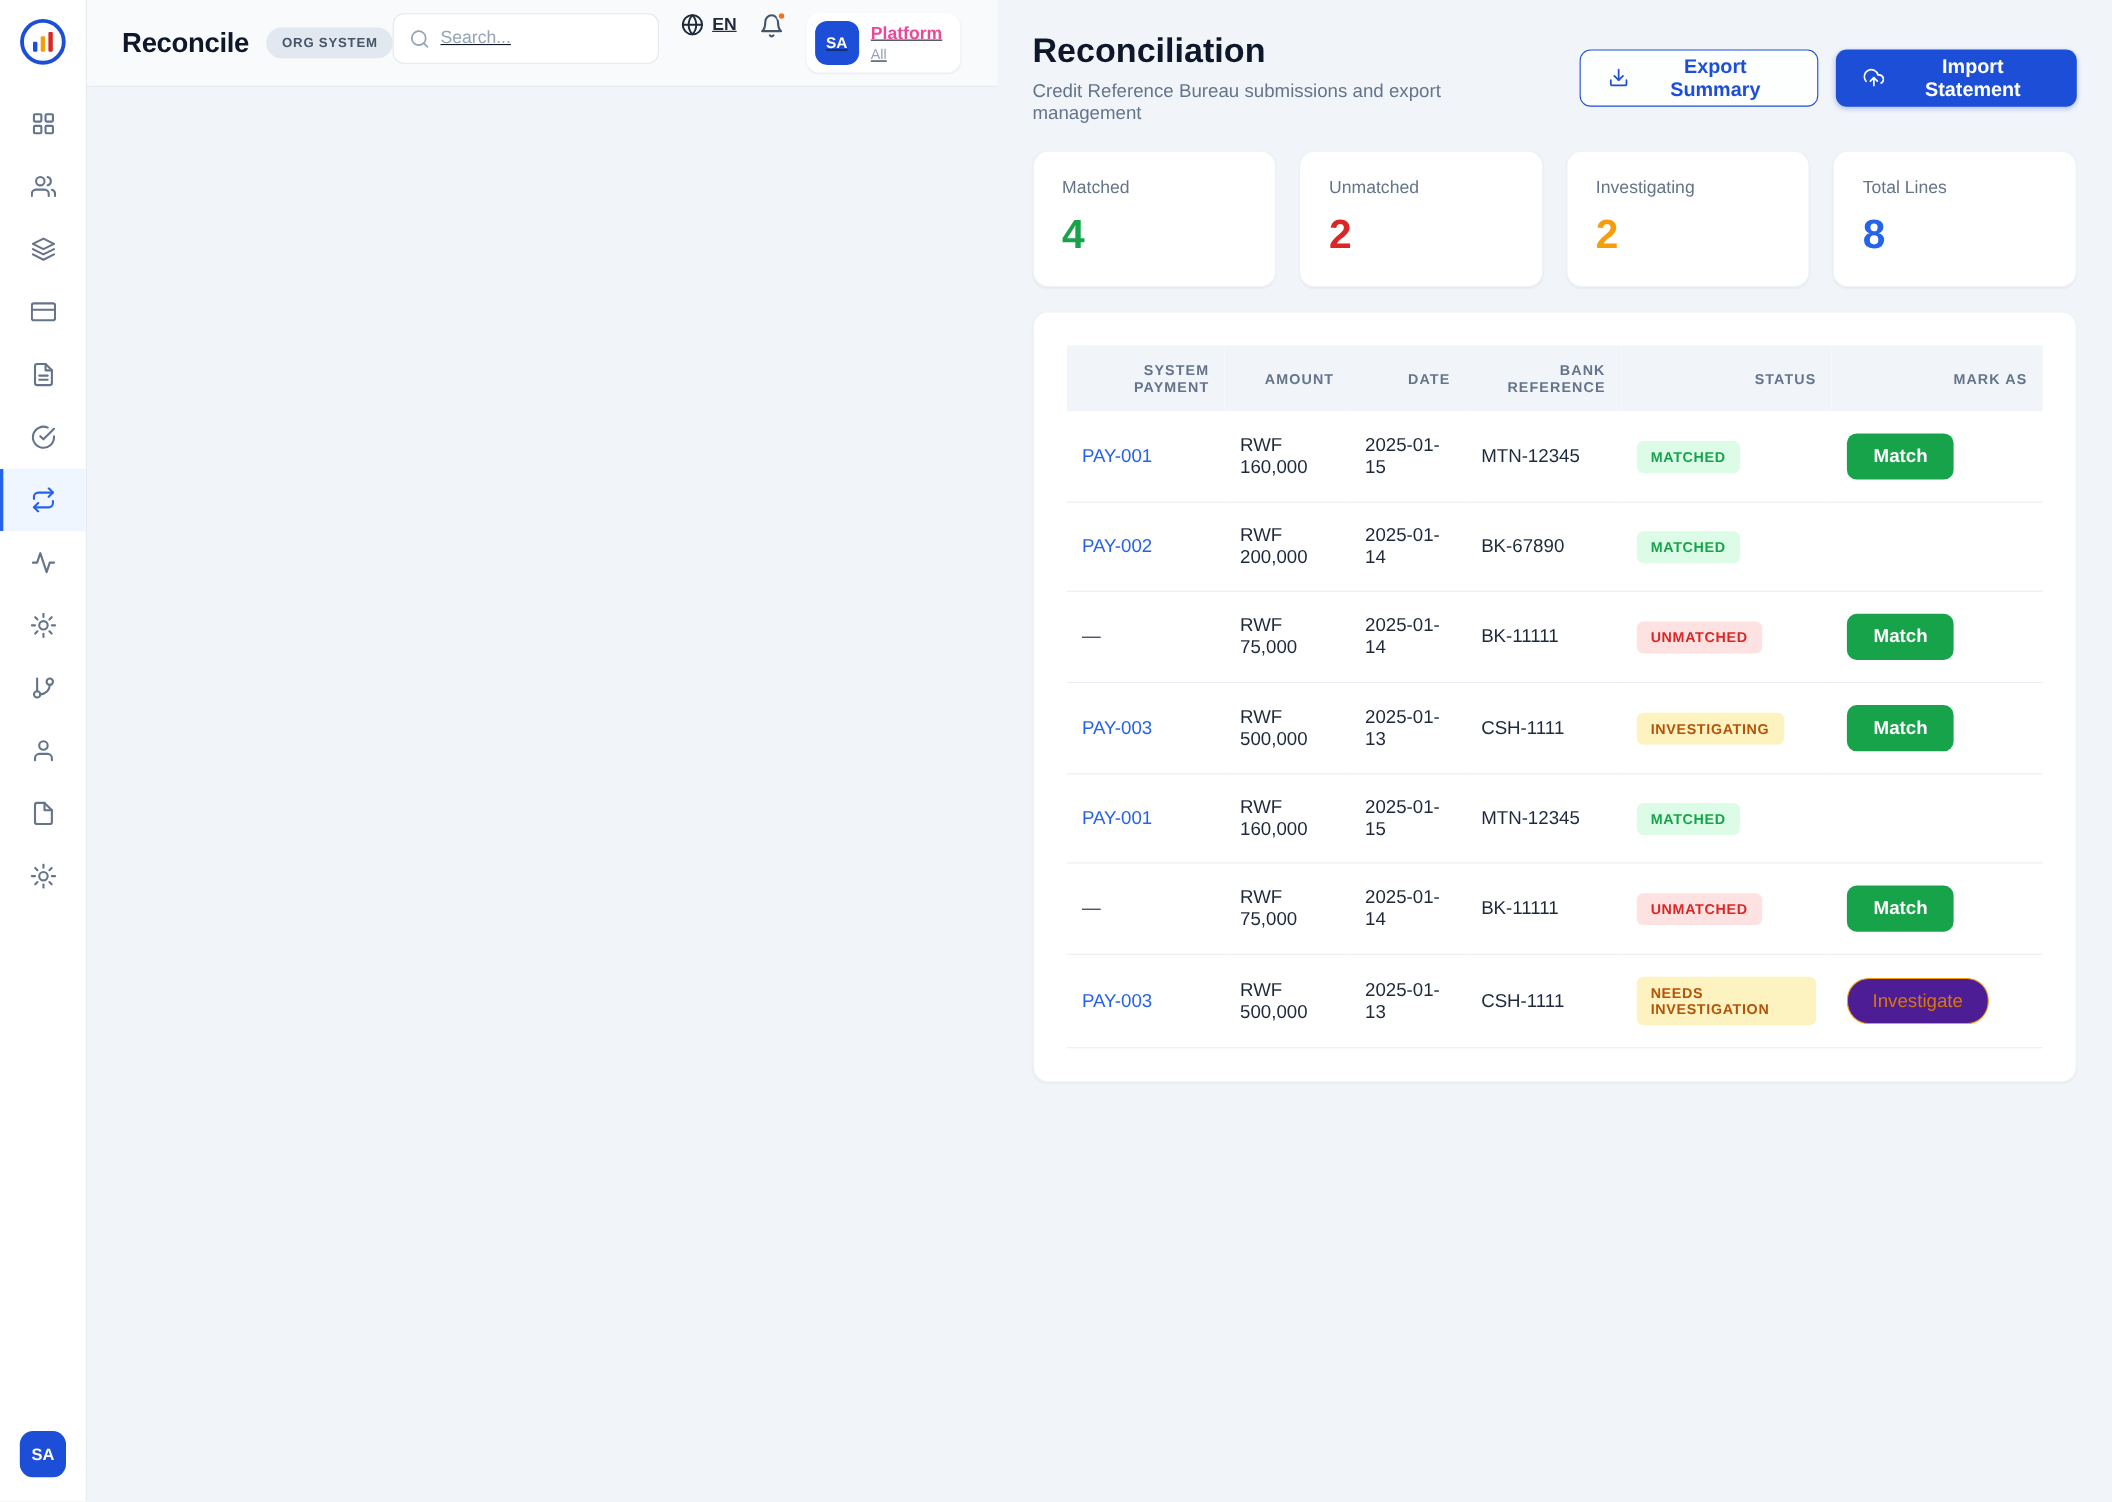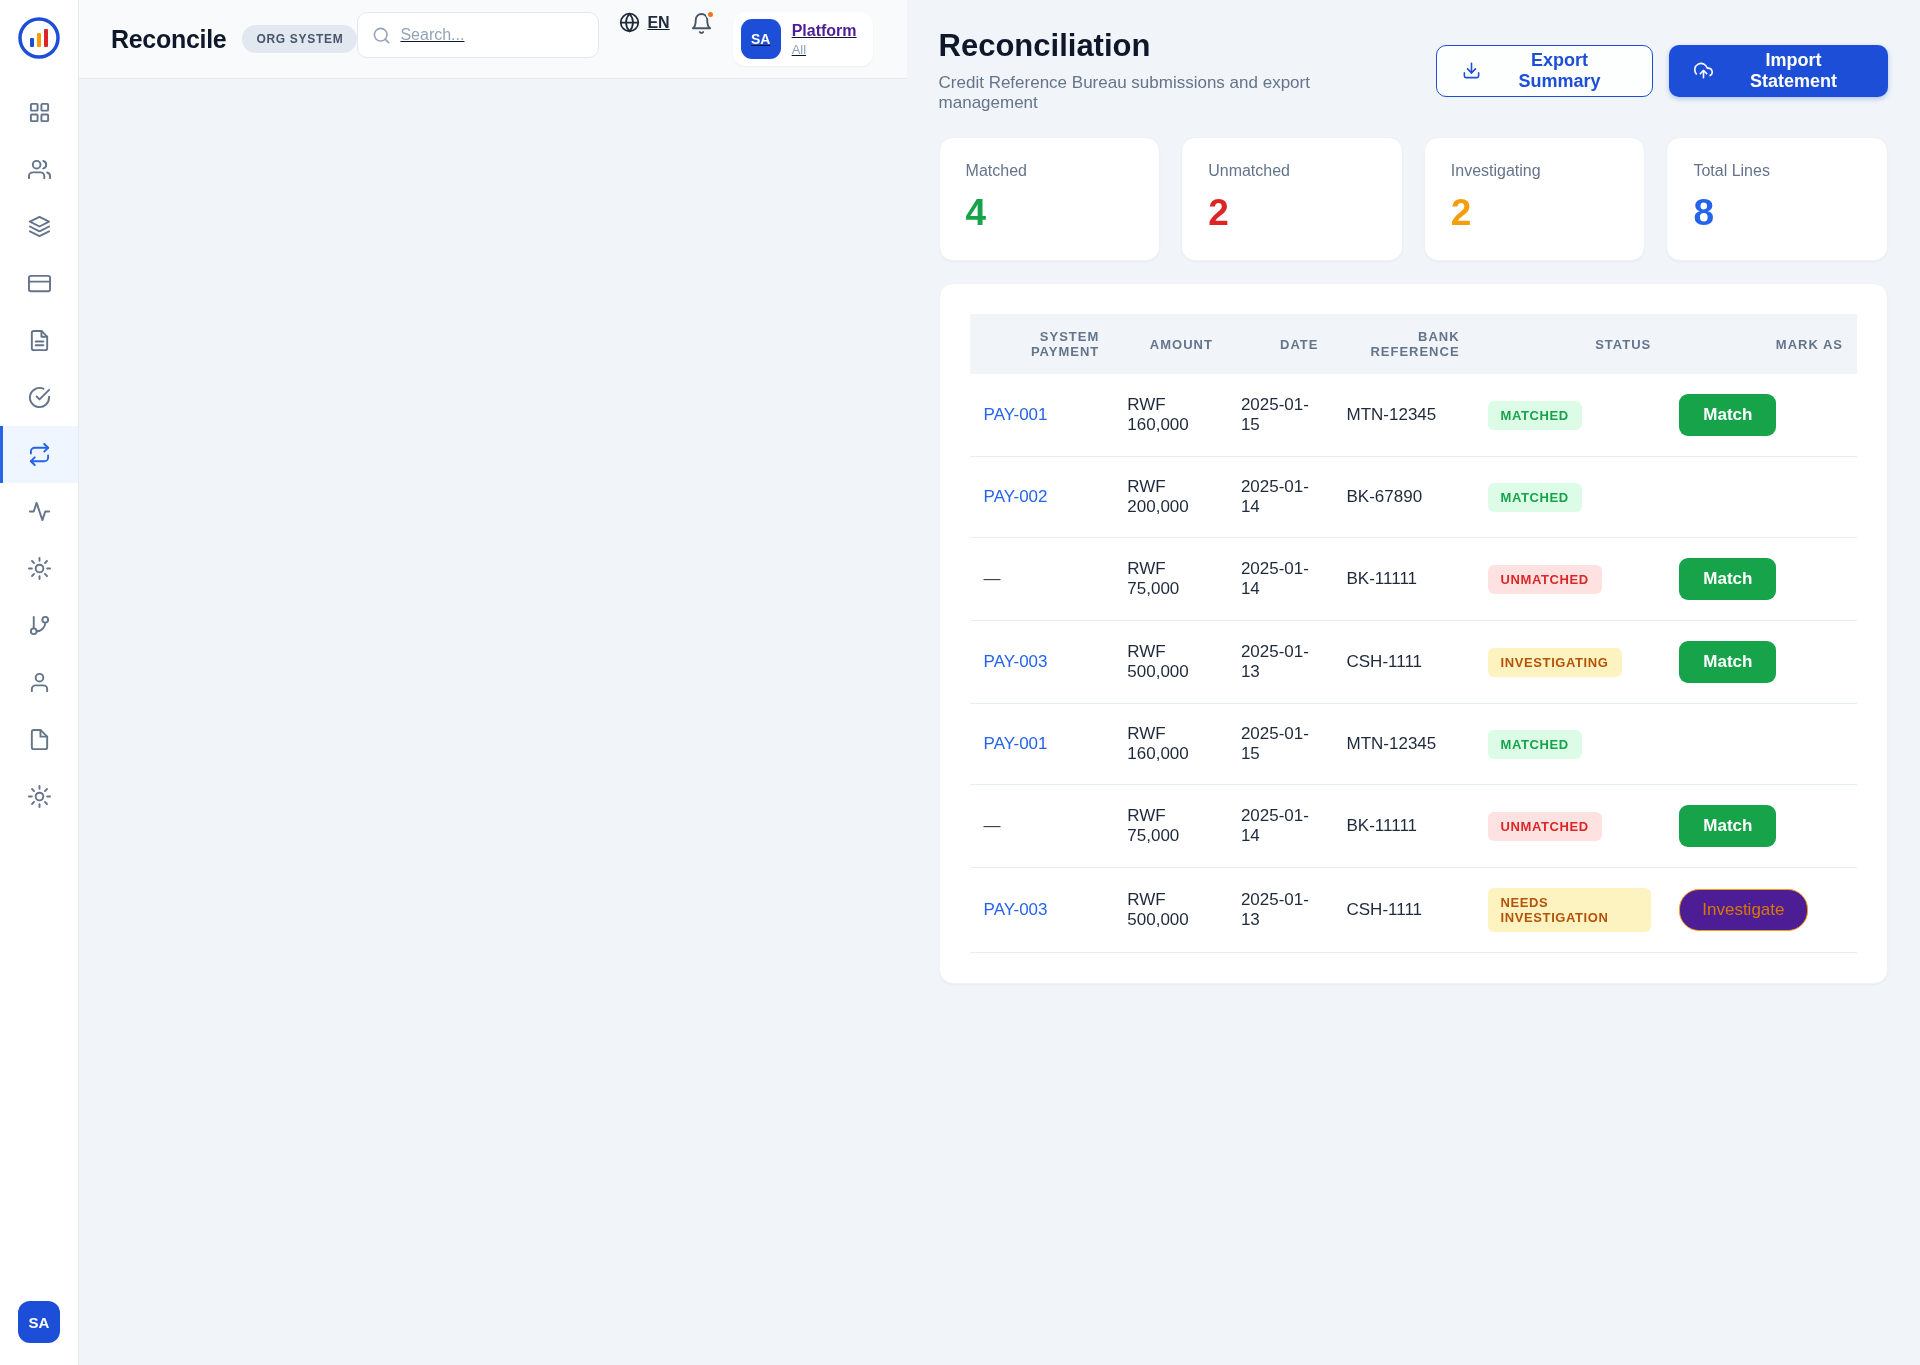--- a/index.html
+++ b/index.html
@@ -63,21 +63,21 @@
   }
   .user-card {
     background:#fff; border-radius:12px; padding:7px 16px 7px 8px;
     display:flex; align-items:center; gap:11px; cursor:pointer;
     box-shadow:0 1px 2px rgba(15,23,42,0.06);
   }
   .user-avatar {
     width:40px; height:40px; border-radius:11px; background:#1d4ed8; color:#fff;
     display:flex; align-items:center; justify-content:center; font-weight:bold; font-size:14px;
   }
-  .user-name { font-size:16px; font-weight:bold; color:#4c1d95; }
+  .user-name { font-size:16px; font-weight:bold; color:#ec4899; }
   .user-role { font-size:13px; color:#94a3b8; margin-top:2px; }
 
   
   .content { padding:28px 32px; }
   .page-head { display:flex; justify-content:space-between; align-items:center; }
   .page-title { font-size:31px; font-weight:bold; color:#0f172a; }
   .page-subtitle { font-size:17px; color:#64748b; margin-top:9px; }
   .actions { display:flex; gap:16px;padding-left:40px; }
   .btn { display:flex; align-items:center; gap:11px; height:52px; padding:0 25px;
     border-radius:10px; font-size:18px; font-weight:600; cursor:pointer;

